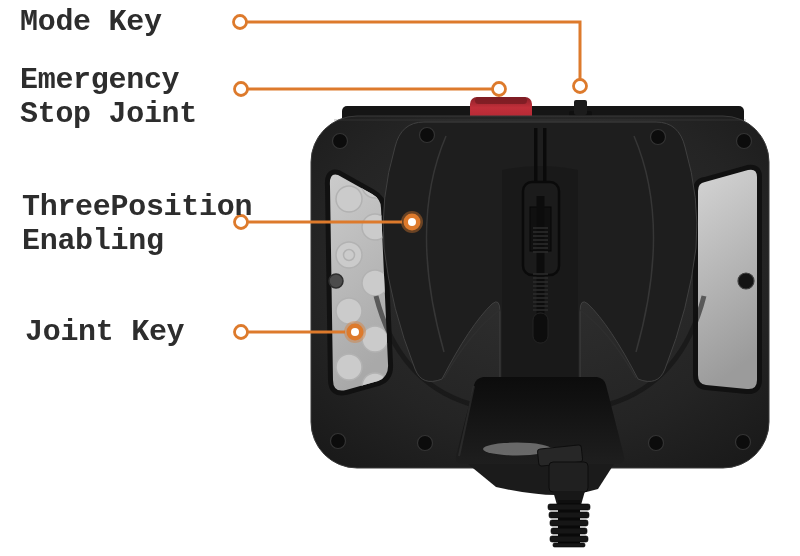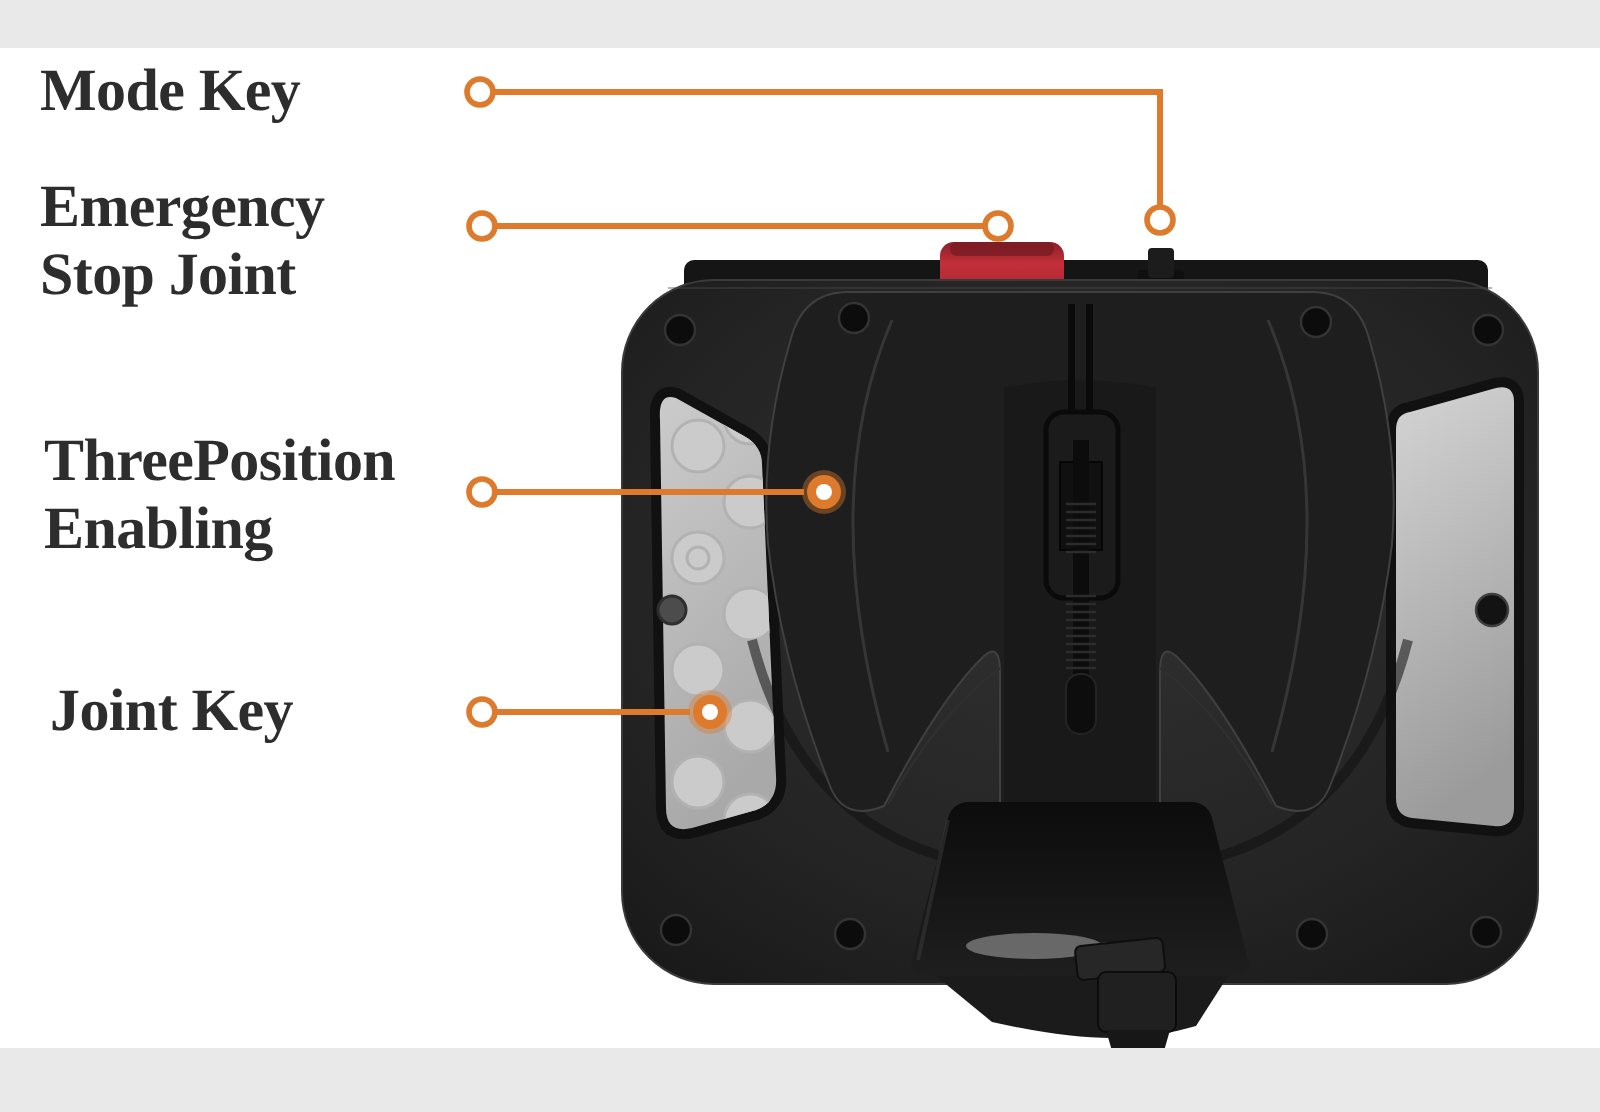--- a/index.html
+++ b/index.html
@@ -5,22 +5,22 @@
   :root{
     --accent-orange:#DD7A2C;
     --label-text:#2D2D2D;
     --estop-red:#B62A35;
     --device-dark:#1F1F1F;
     --panel-gray:#BEBEBE;
     --background:#FFFFFF;
   }
   html,body{margin:0;padding:0;background:#e9e9e9;}
   .stage{
-    position:relative;width:800px;height:500px;background:var(--background);
-    overflow:hidden;font-family:Liberation Serif, serif;margin-top:24px;
+    position:relative;width:800px;height:556px;background:var(--background);
+    overflow:hidden;font-family:Liberation Mono, monospace;
   }
   .stage svg{position:absolute;left:0;top:0;width:800px;height:556px;}
   .callout-label{
     position:absolute;font-weight:700;font-size:30px;line-height:34px;
     letter-spacing:-0.3px;color:var(--label-text);white-space:pre-line;
   }
   .callouts path.lead{stroke:var(--accent-orange);stroke-width:3;fill:none;}
   .callouts circle.node{stroke:var(--accent-orange);stroke-width:2.8;fill:#fff;}
   .callouts .glow{fill:var(--accent-orange);opacity:.4;}
   .callouts .ring{fill:var(--accent-orange);}

